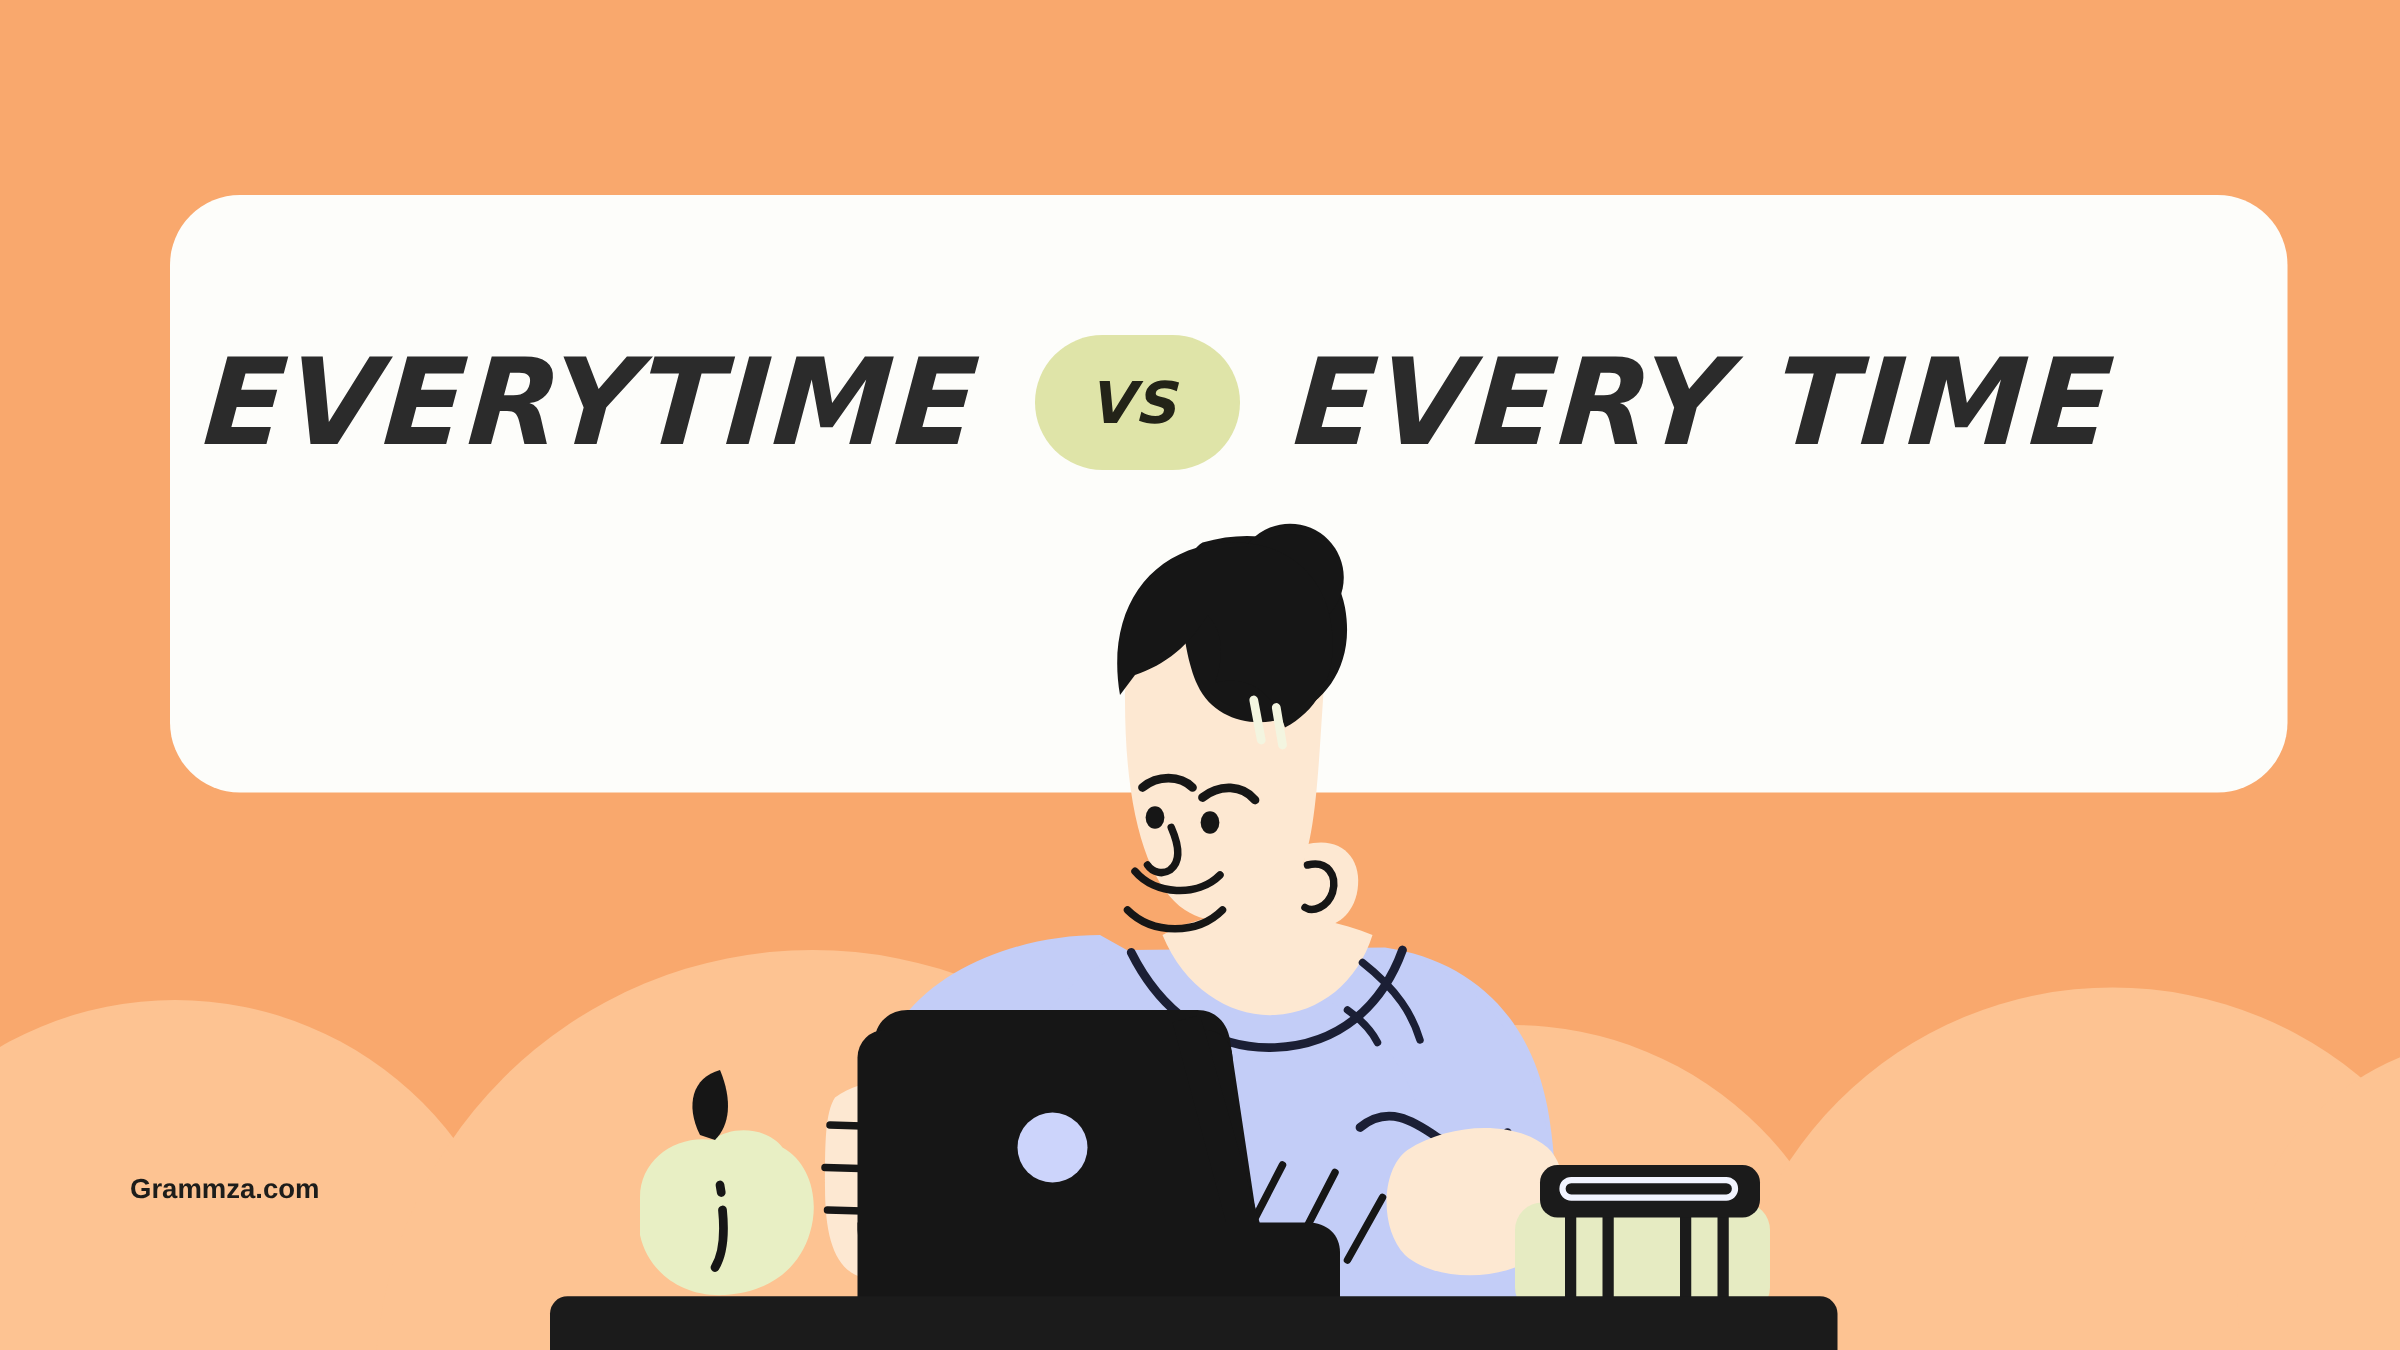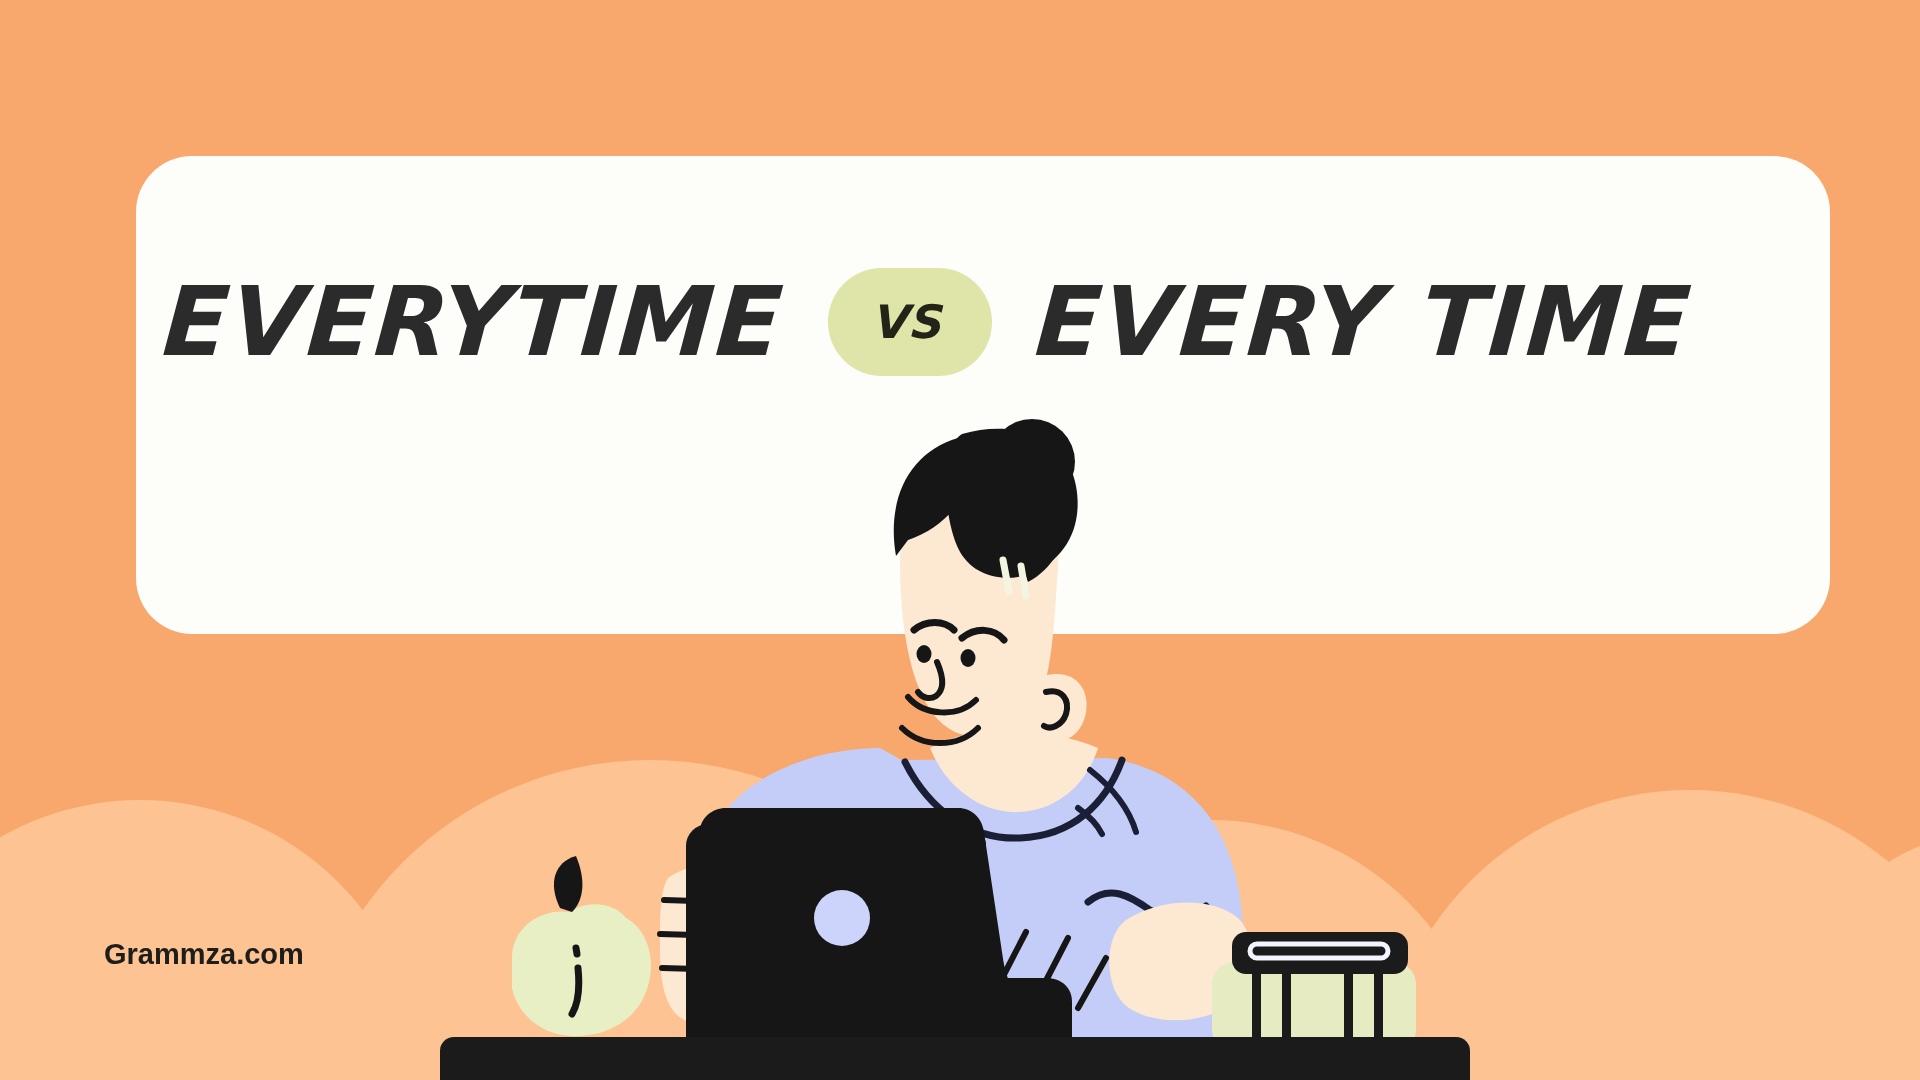--- a/index.html
+++ b/index.html
@@ -89,21 +89,21 @@
     transform: skewX(-4deg);
   }
 
   
   .watermark {
     position: absolute;
     left: 104px;
     top: 938px;
     font-family: "Liberation Sans", sans-serif;
     font-weight: 700;
-    font-size: 29px;
+    font-size: 22px;
     color: #1d1d1b;
     z-index: 12;
   }
 
   
   .illustration {
     position: absolute;
     left: 0; top: 0;
     width: 1920px;
     height: 1080px;

